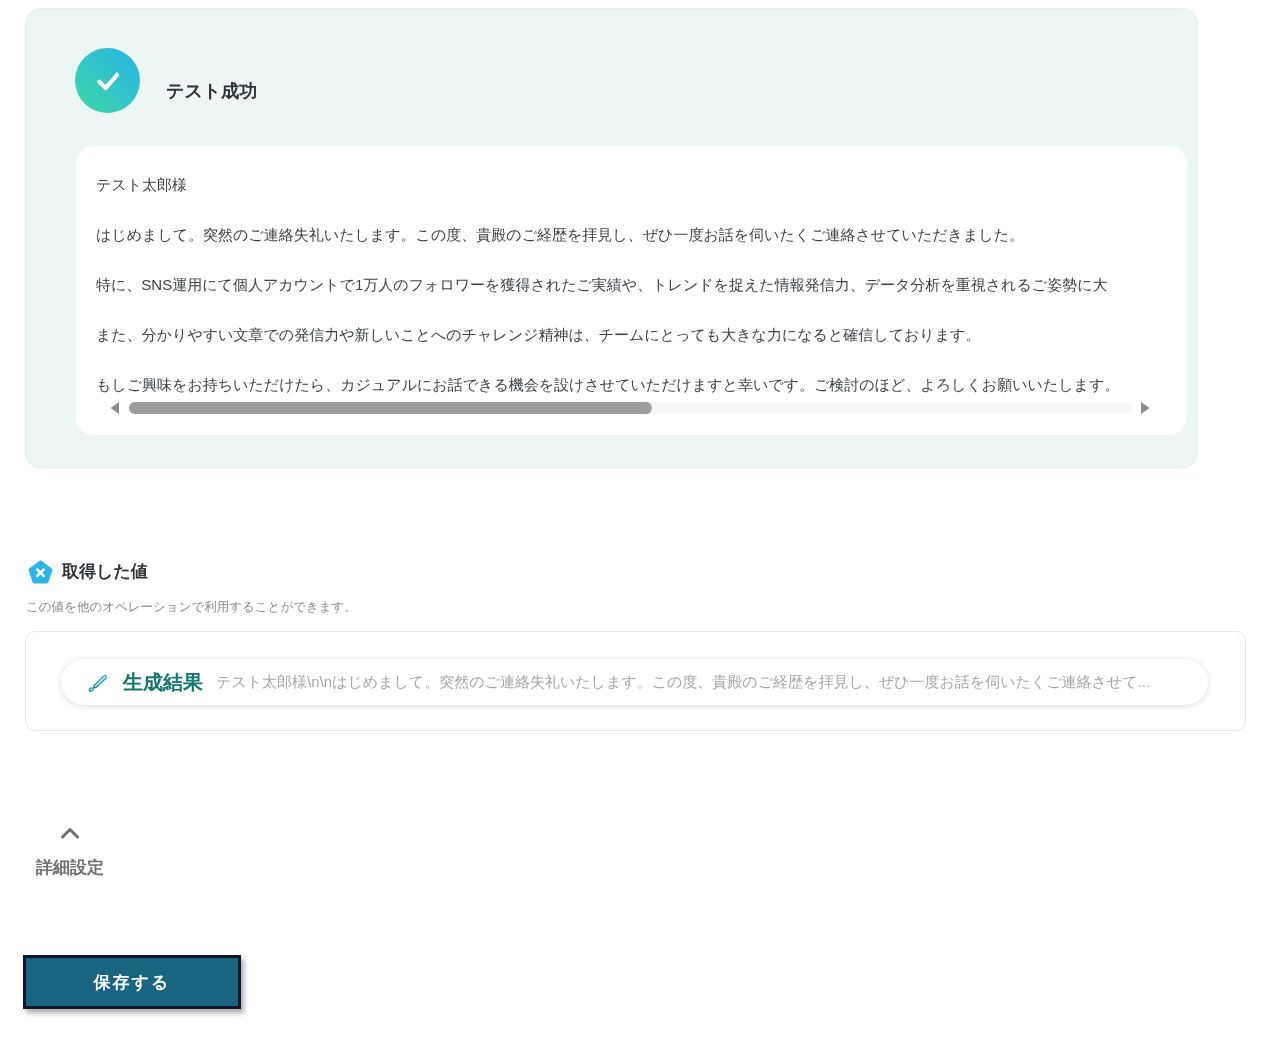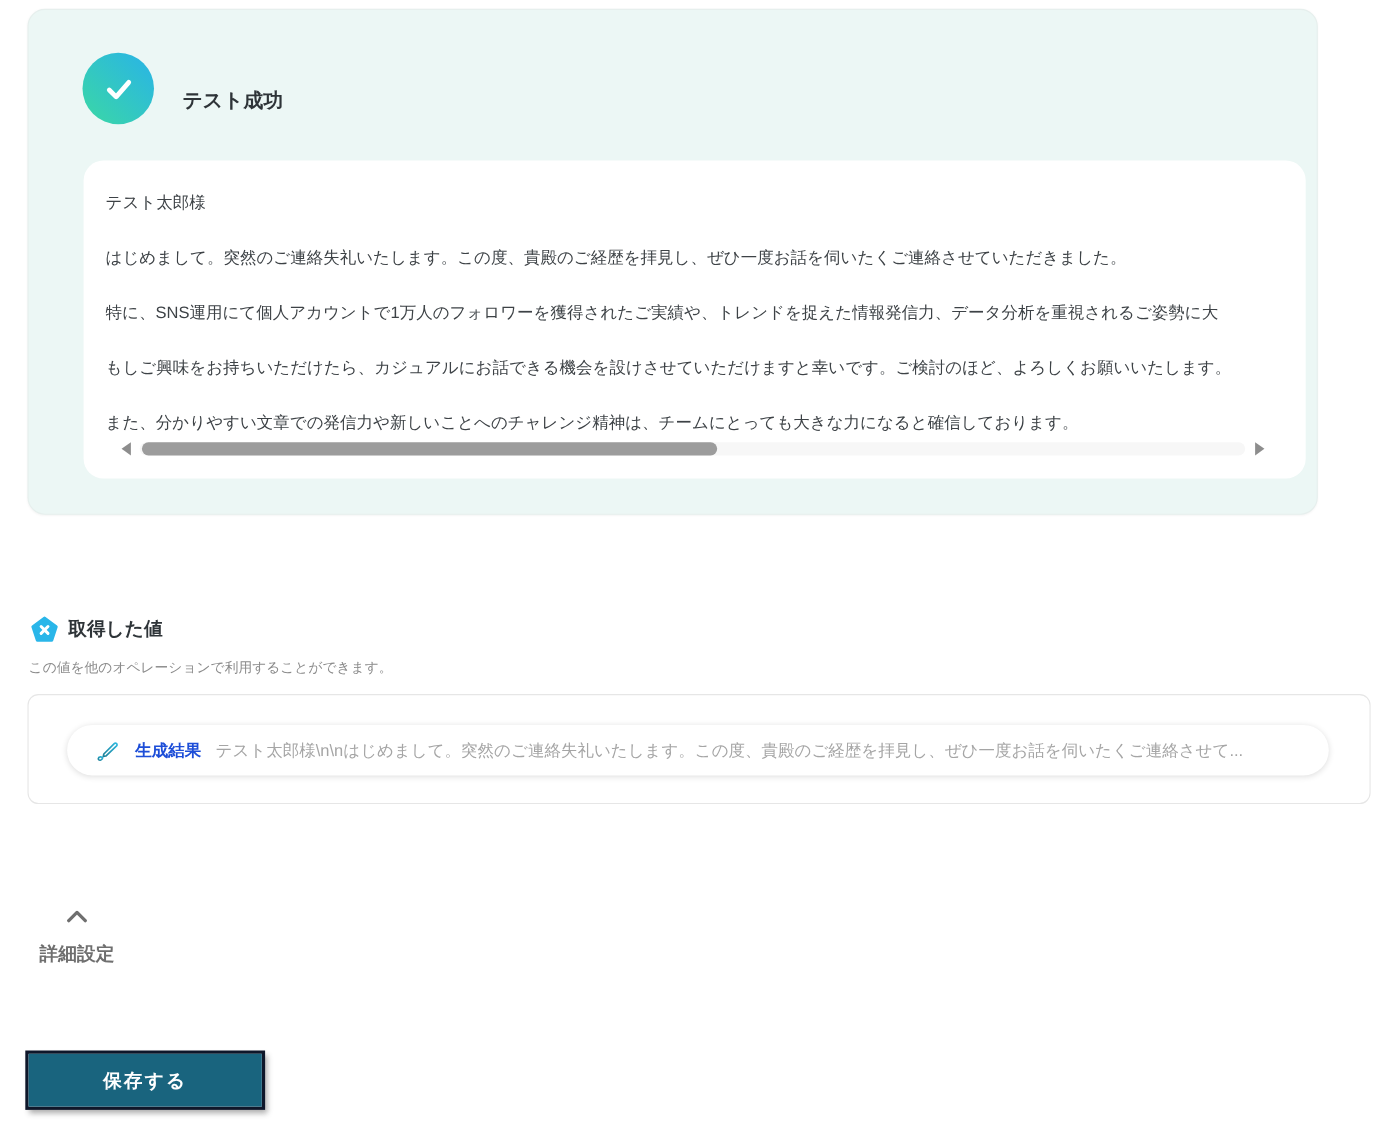--- a/index.html
+++ b/index.html
@@ -83,21 +83,21 @@
     box-sizing: border-box;
   }
   .value-pill {
     position: absolute; left: 35px; top: 27px; right: 37px; height: 46px;
     background: #ffffff; border-radius: 23px;
     box-shadow: 0 1px 6px rgba(0,0,0,0.14);
     display: flex; align-items: center; gap: 13px;
     padding: 0 26px; overflow: hidden; cursor: pointer;
   }
   .pill-icon { flex: none; display: flex; align-items: center; }
-  .pill-label { flex: none; font-size: 15px; font-weight: bold; color: #1d4ed8; text-align: center; }
+  .pill-label { flex: none; font-size: 20px; font-weight: bold; color: #0f766e; text-align: center; }
   .pill-preview {
     flex: 1; font-size: 15px; color: #a5a5a5;
     white-space: nowrap; overflow: hidden;
   }
 
   
   .advanced {
     position: absolute; left: 36px; top: 827px;
     display: flex; align-items: center; gap: 17px;
     color: #6f6f6f; font-size: 17px; font-weight: bold;
@@ -131,22 +131,22 @@
         <path d="M5.5 12.6 L10.2 17.3 L18.8 7.4" fill="none" stroke="#ffffff" stroke-width="3.2" stroke-linecap="round" stroke-linejoin="round"></path>
       </svg>
     </div>
     <h2 class="success-title">テスト成功</h2>
 
     <div class="message-card">
       <div class="message-body">
         <p>テスト太郎様</p>
         <p>はじめまして。突然のご連絡失礼いたします。この度、貴殿のご経歴を拝見し、ぜひ一度お話を伺いたくご連絡させていただきました。</p>
         <p>特に、SNS運用にて個人アカウントで1万人のフォロワーを獲得されたご実績や、トレンドを捉えた情報発信力、データ分析を重視されるご姿勢に大</p>
+        <p>また、分かりやすい文章での発信力や新しいことへのチャレンジ精神は、チームにとっても大きな力になると確信しております。</p>
         <p>もしご興味をお持ちいただけたら、カジュアルにお話できる機会を設けさせていただけますと幸いです。ご検討のほど、よろしくお願いいたします。</p>
-        <p>また、分かりやすい文章での発信力や新しいことへのチャレンジ精神は、チームにとっても大きな力になると確信しております。</p>
       </div>
 
       <div class="hscroll">
         <span class="scroll-arrow">
           <svg width="11" height="14" viewBox="0 0 11 14" aria-hidden="true">
             <path d="M10 1 L1.5 7 L10 13 Z" fill="#8d8d8d"></path>
           </svg>
         </span>
         <span class="scroll-track">
           <span class="scroll-thumb"></span>

